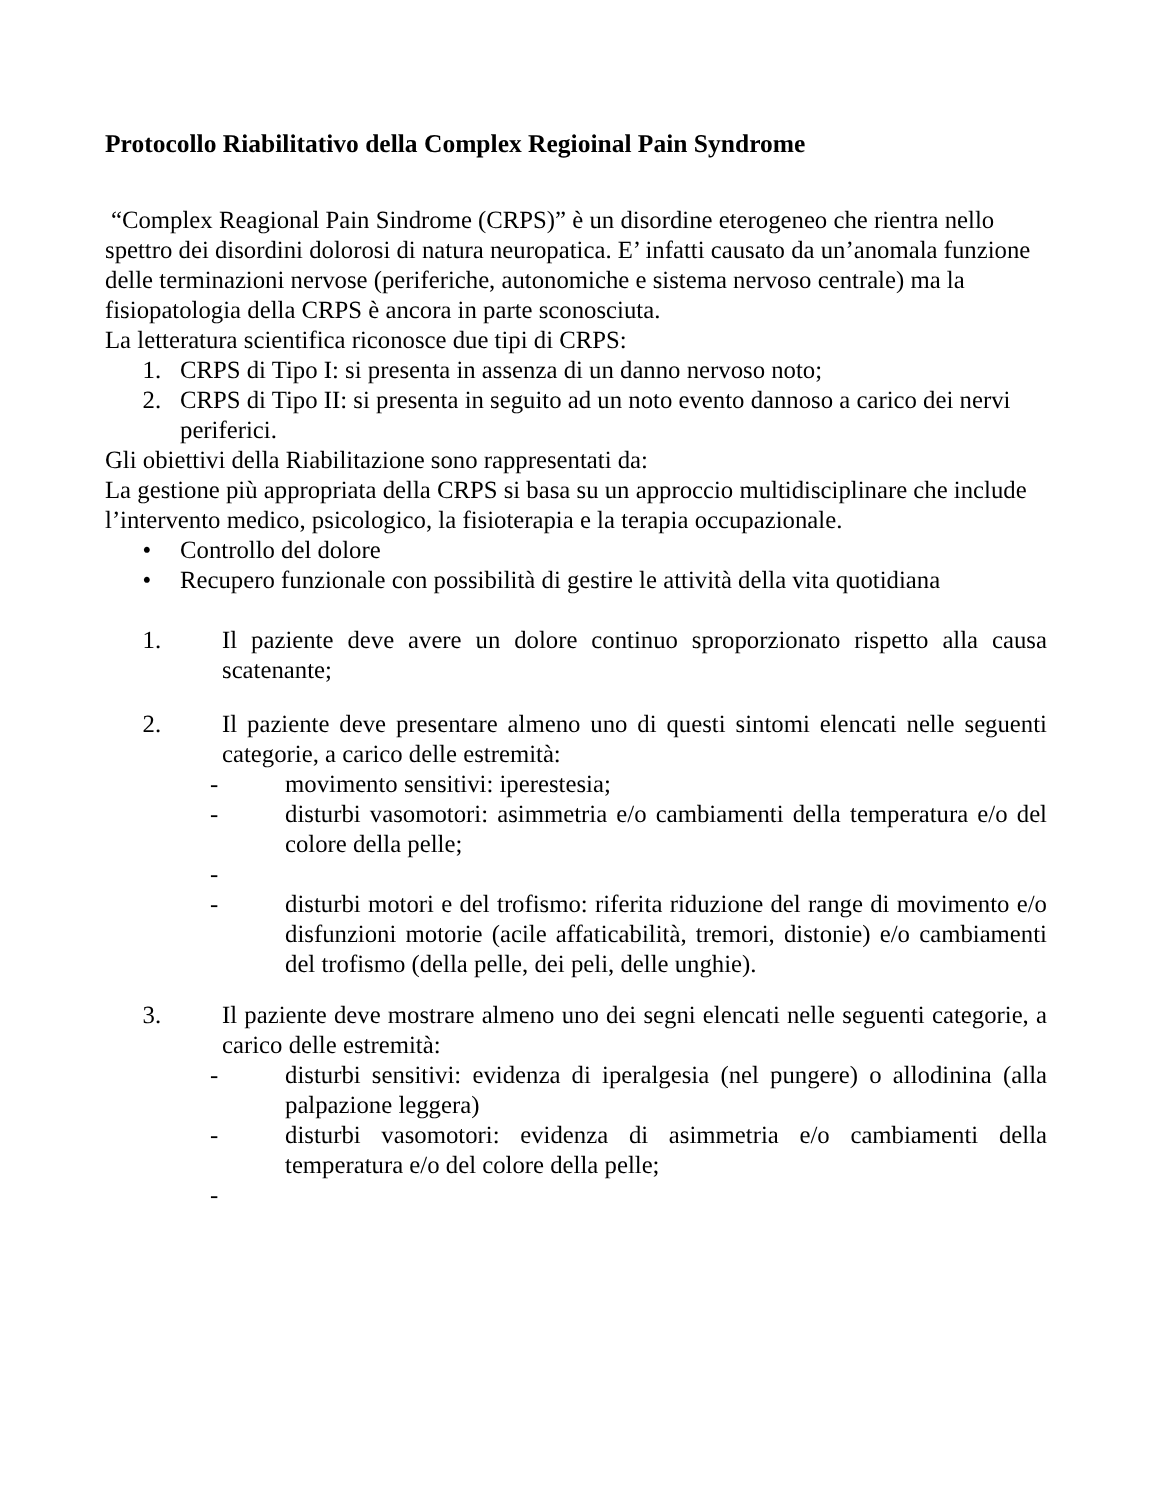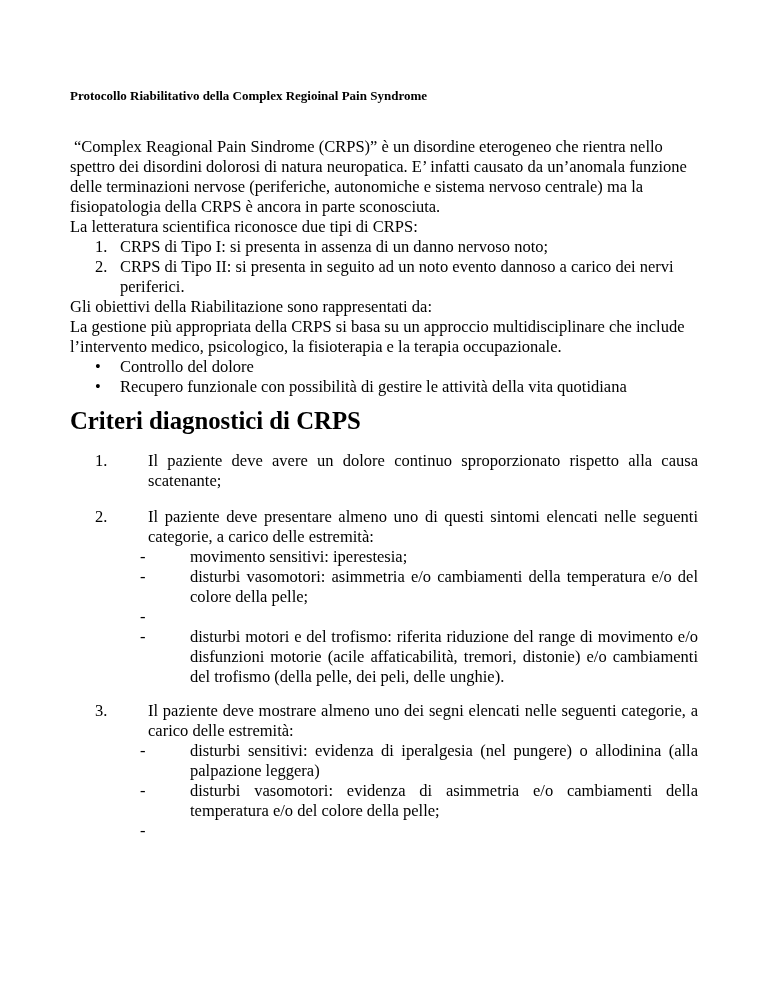--- a/index.html
+++ b/index.html
@@ -14,21 +14,21 @@
     background: #ffffff;
     color: #000000;
     font-family: "Liberation Serif", "DejaVu Serif", serif;
     font-size: 16.5px;
     line-height: 20px;
     padding: 86px 70px 0 70px;
     overflow: hidden;
   }
   .doc-title {
     font-weight: bold;
-    font-size: 13px;
+    font-size: 17px;
     margin: 0 0 31px 0;
   }
   .para {
     margin: 0;
     text-indent: 4px;
   }
   .line {
     margin: 0;
   }
   
@@ -99,21 +99,20 @@
 
   <div class="li-row">
     <span class="li-marker">•</span>
     <span class="li-text">Controllo del dolore</span>
   </div>
   <div class="li-row">
     <span class="li-marker">•</span>
     <span class="li-text">Recupero funzionale con possibilità di gestire le attività della vita quotidiana</span>
   </div>
 
-  <h2 class="section-heading">Criteri diagnostici di CRPS</h2>
 
   <div class="li-row crit-item crit-item-first">
     <span class="li-marker">1.</span>
     <span class="li-text">Il paziente deve avere un dolore continuo sproporzionato rispetto alla causa scatenante;</span>
   </div>
 
   <div class="li-row crit-item">
     <span class="li-marker">2.</span>
     <span class="li-text">Il paziente deve presentare almeno uno di questi sintomi elencati nelle seguenti categorie, a carico delle estremità:</span>
   </div>

